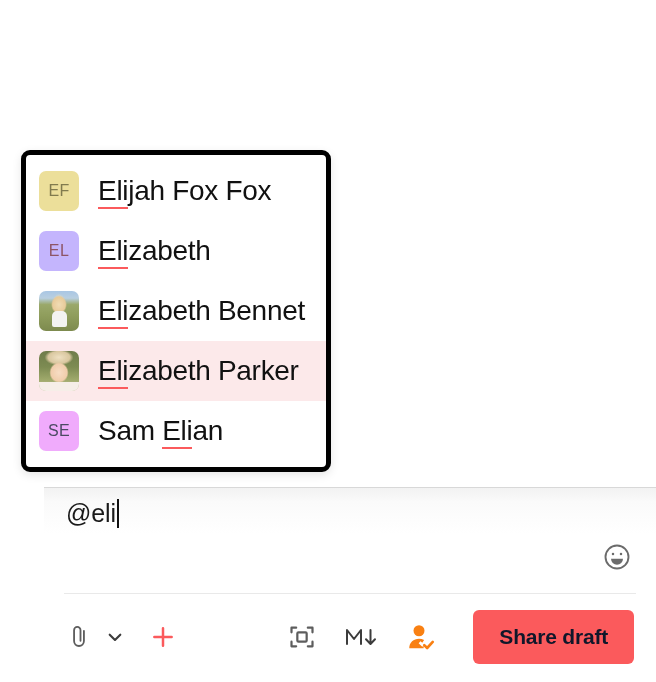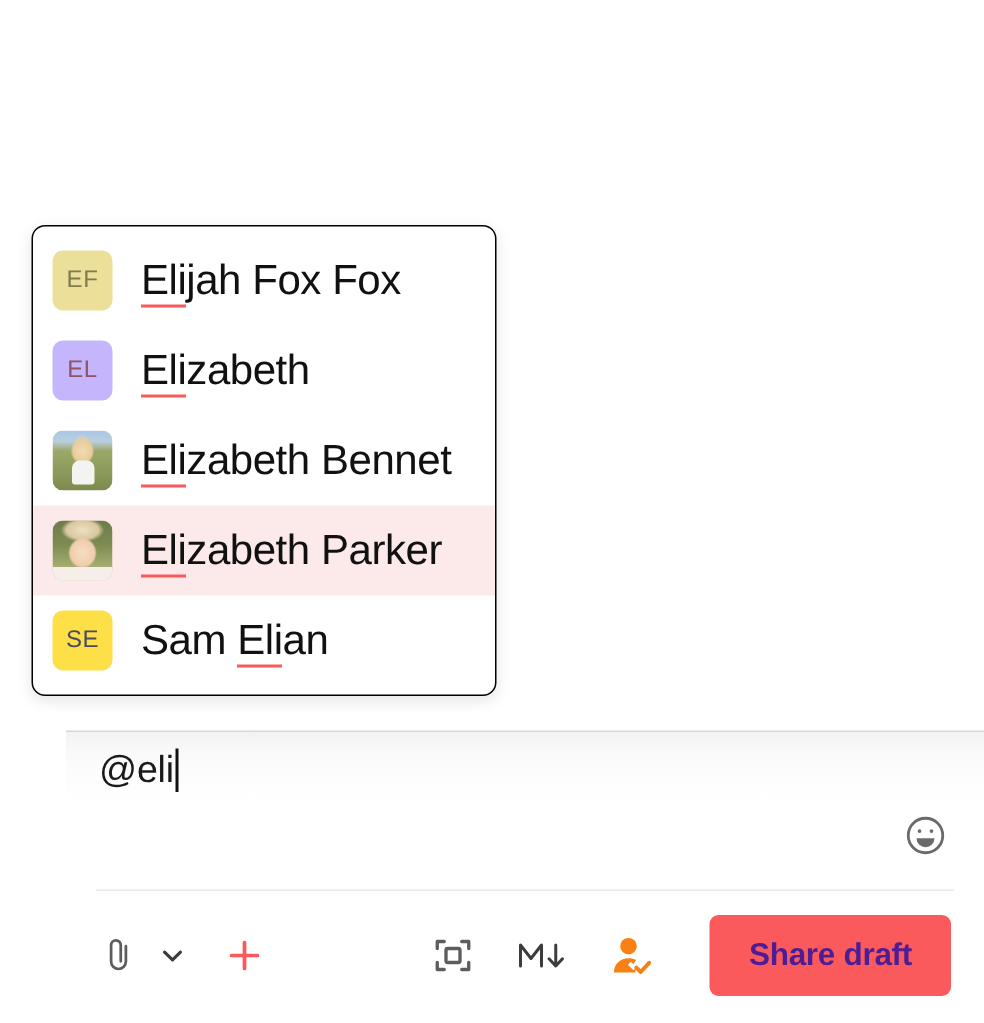--- a/index.html
+++ b/index.html
@@ -113,40 +113,40 @@
     align-items: center;
     justify-content: center;
     cursor: pointer;
     background: none;
     border: none;
     padding: 0;
   }
 
   #share-draft-button {
     background: #fb5a5c;
-    color: #4c1d95;
+    color: #0f172a;
     border: none;
     border-radius: 6px;
     font-family: "Liberation Sans", sans-serif;
     font-size: 21px;
     font-weight: bold;
     letter-spacing: -0.2px;
     padding: 0 26px;
     height: 54px;
     cursor: pointer;
   }
 
   
   #mention-dropdown {
     position: absolute;
     left: 21px;
     top: 150px;
     width: 310px;
     background: #ffffff;
-    border: 1px solid #000000;
+    border: 5px solid #000000;
     border-radius: 9px;
     box-shadow: 0 3px 10px rgba(0,0,0,0.10);
     overflow: hidden;
     z-index: 20;
     padding: 6px 0;
     box-sizing: border-box;
   }
 
   .mention-item {
     display: flex;
@@ -304,18 +304,18 @@
     </div>
     <div class="mention-item">
       <div class="avatar photo-a"></div>
       <div class="mention-name"><span></span><span class="match-highlight">Eli</span><span>zabeth Bennet</span></div>
     </div>
     <div class="mention-item is-selected">
       <div class="avatar photo-b"></div>
       <div class="mention-name"><span></span><span class="match-highlight">Eli</span><span>zabeth Parker</span></div>
     </div>
     <div class="mention-item">
-      <div class="avatar" style="background: #fde047; color: rgb(75, 74, 99);">
+      <div class="avatar" style="background: #f0abfc; color: rgb(75, 74, 99);">
         <span>SE</span>
       </div>
       <div class="mention-name"><span>Sam </span><span class="match-highlight">Eli</span><span>an</span></div>
     </div>
   </div>
 
 </body></html>

